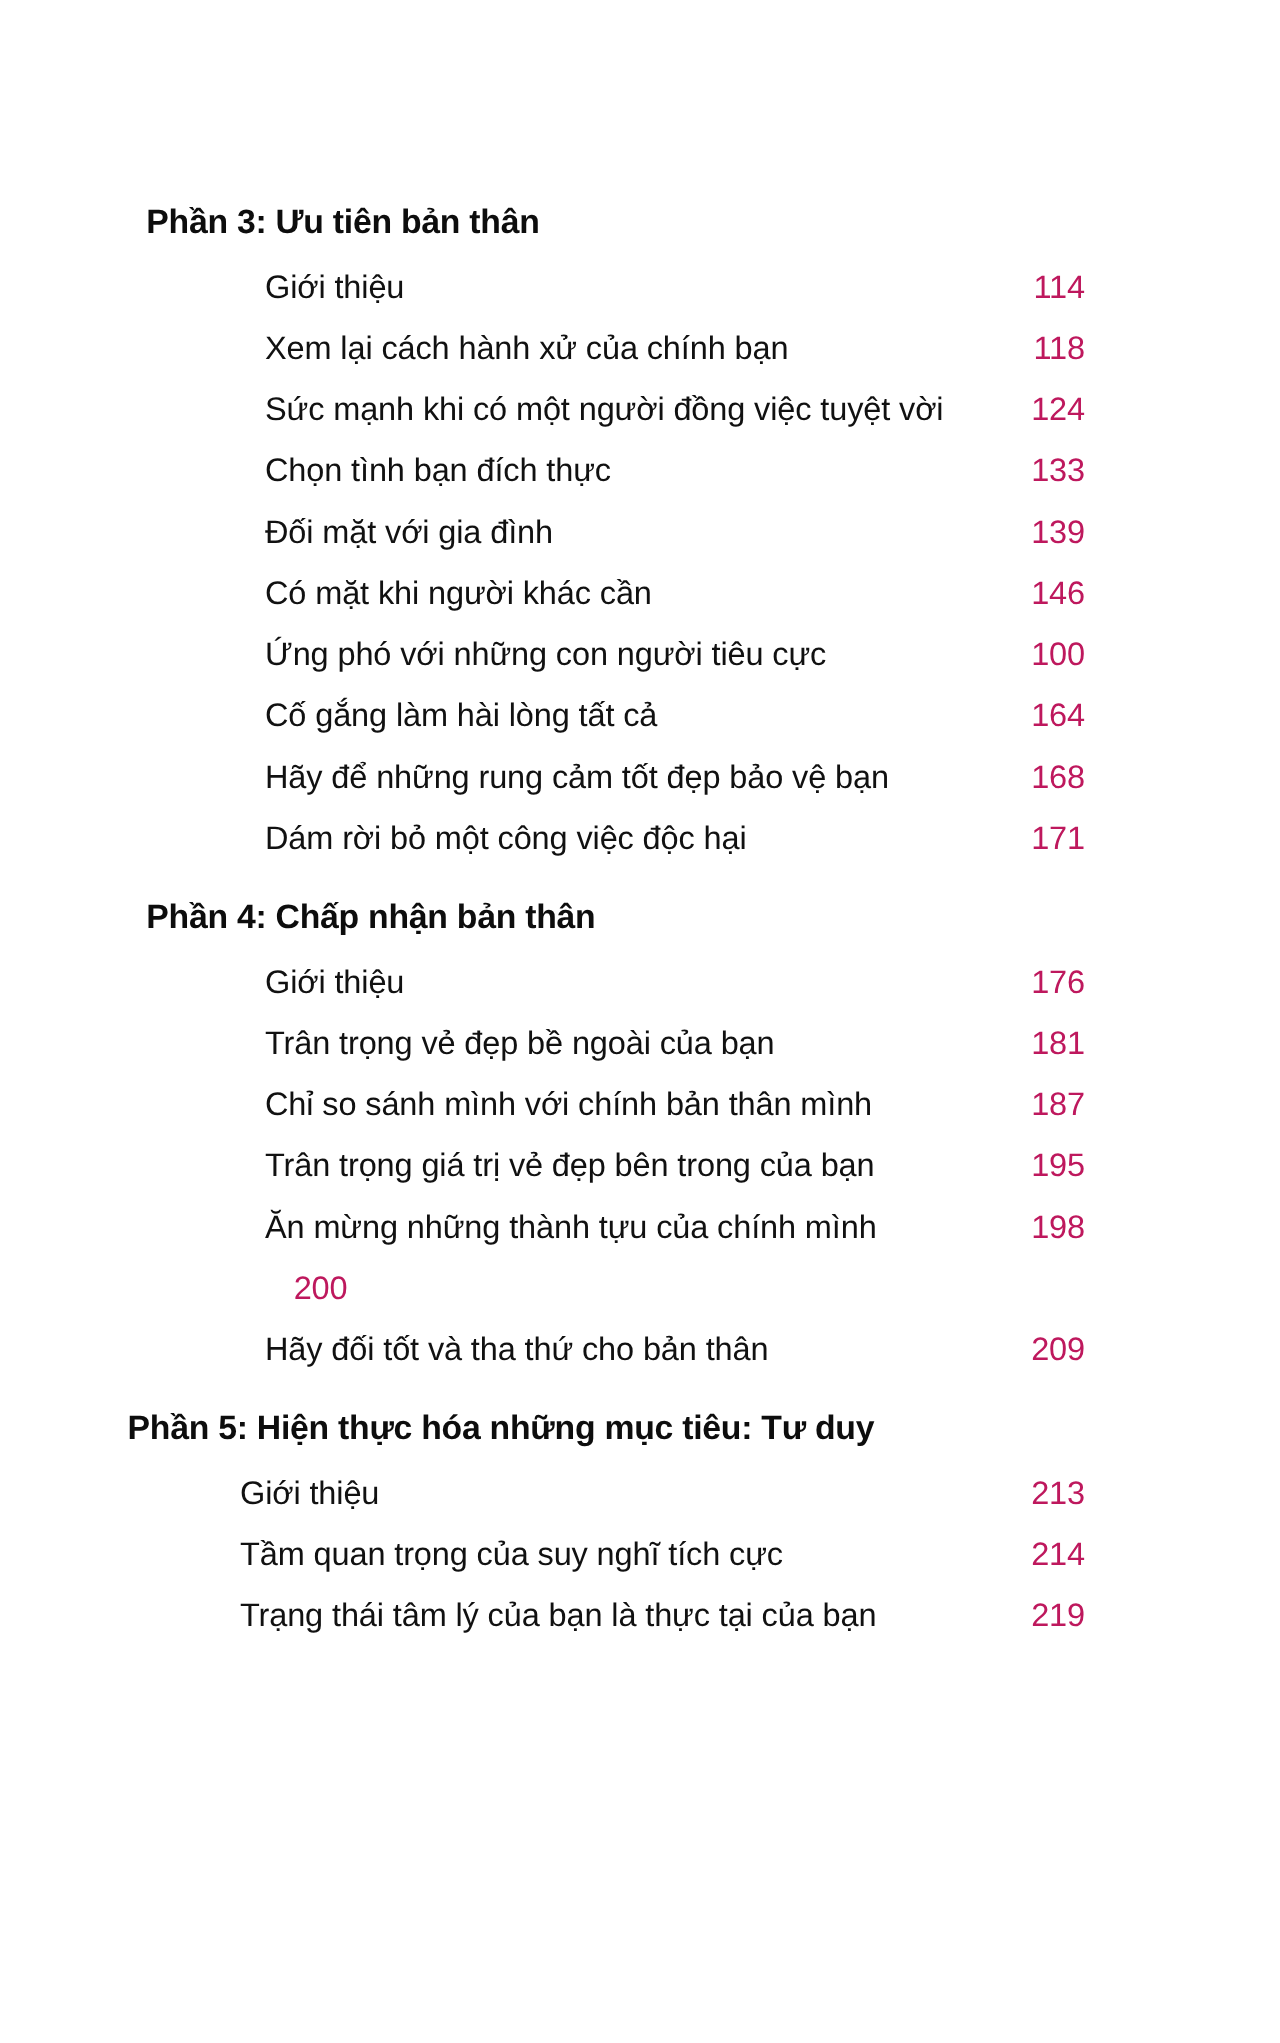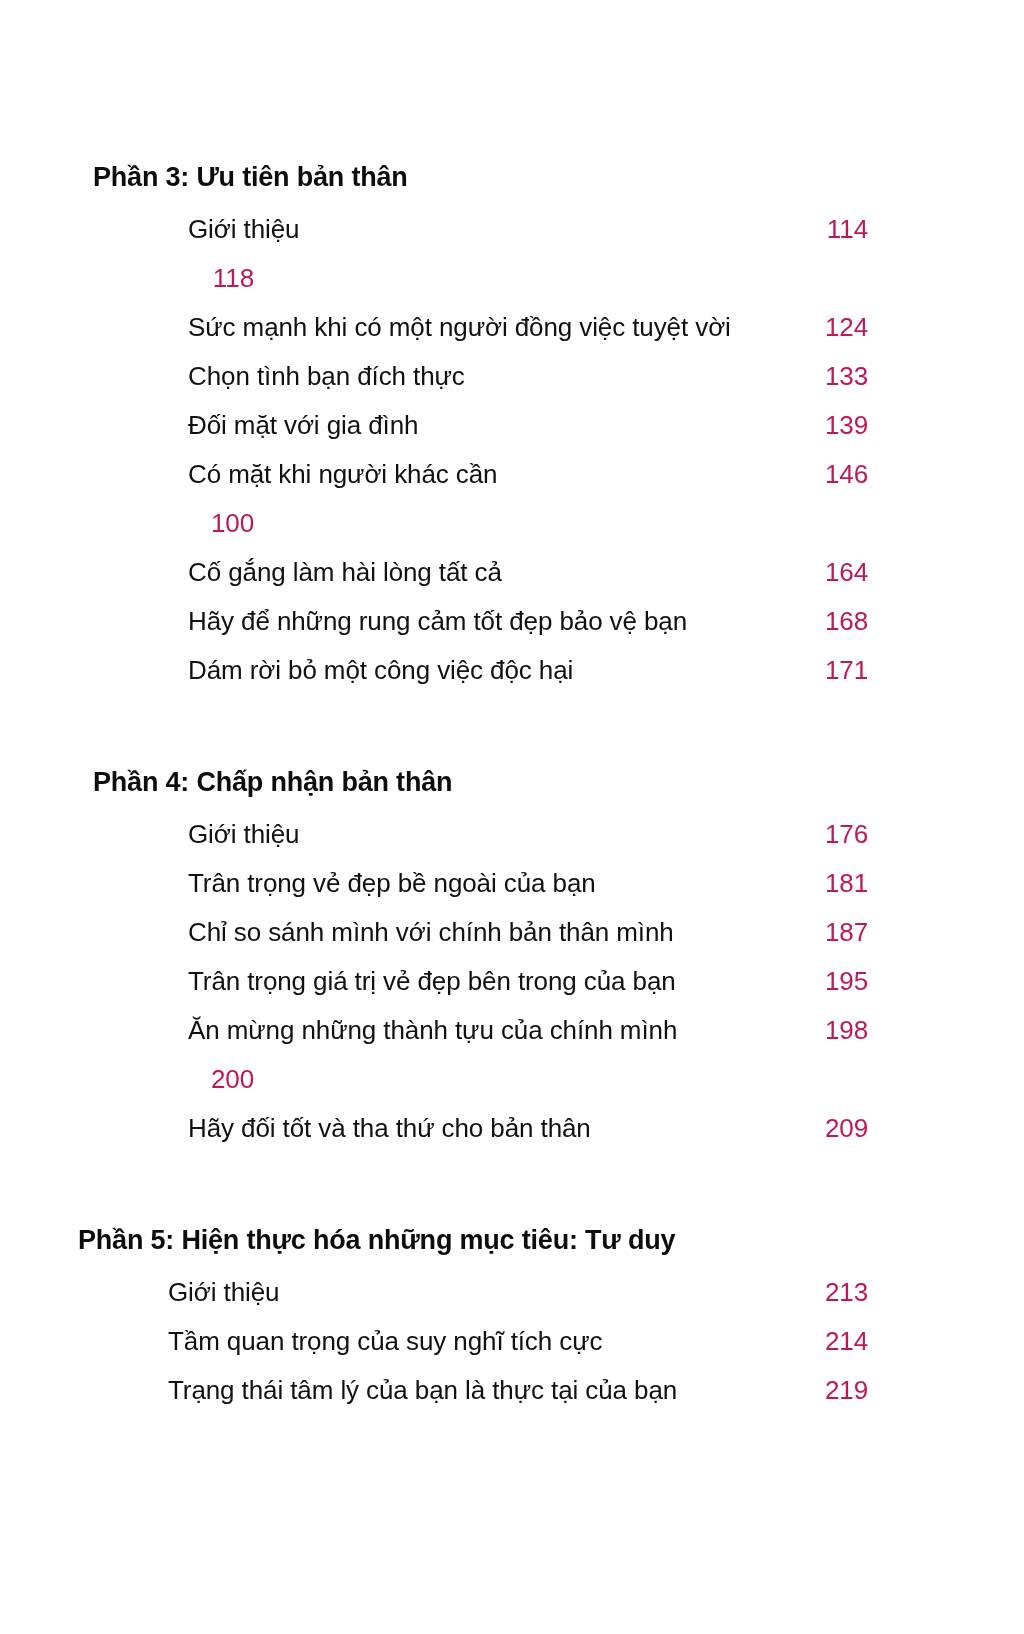--- a/index.html
+++ b/index.html
@@ -27,23 +27,24 @@
   .toc {
     position: absolute;
     top: 162px;
     left: 0;
     right: 0;
   }
 
   
   .section {
     margin-bottom: 0;
+    padding-left: 24px;
   }
   .section + .section {
-    margin-top: 72px;
+    margin-top: 23px;
   }
 
   .section-heading {
     font-size: 27px;
     font-weight: 700;
     letter-spacing: -0.2px;
     color: #0d0d0d;
     line-height: 1.18;
     margin: 0 0 11px 0;
   }
@@ -97,39 +98,41 @@
 <div class="page">
   <div class="toc" id="toc-root">
       <div class="section indent-a">
         <h2 class="section-heading">Phần 3: Ưu tiên bản thân</h2>
         <ul class="entries">
           <li class="entry">
             <span class="entry-title">Giới thiệu</span>
             <span class="entry-page">114</span>
           </li>
           <li class="entry">
+            <span class="entry-title">Xem lại cách hành xử của chính bạn</span>
             <span class="entry-page">118</span>
           </li>
           <li class="entry tight">
             <span class="entry-title">Sức mạnh khi có một người đồng việc tuyệt vời</span>
             <span class="entry-page">124</span>
           </li>
           <li class="entry">
             <span class="entry-title">Chọn tình bạn đích thực</span>
             <span class="entry-page">133</span>
           </li>
           <li class="entry">
             <span class="entry-title">Đối mặt với gia đình</span>
             <span class="entry-page">139</span>
           </li>
           <li class="entry">
             <span class="entry-title">Có mặt khi người khác cần</span>
             <span class="entry-page">146</span>
           </li>
           <li class="entry">
+            <span class="entry-title">Ứng phó với những con người tiêu cực</span>
             <span class="entry-page">100</span>
           </li>
           <li class="entry">
             <span class="entry-title">Cố gắng làm hài lòng tất cả</span>
             <span class="entry-page">164</span>
           </li>
           <li class="entry">
             <span class="entry-title">Hãy để những rung cảm tốt đẹp bảo vệ bạn</span>
             <span class="entry-page">168</span>
           </li>

